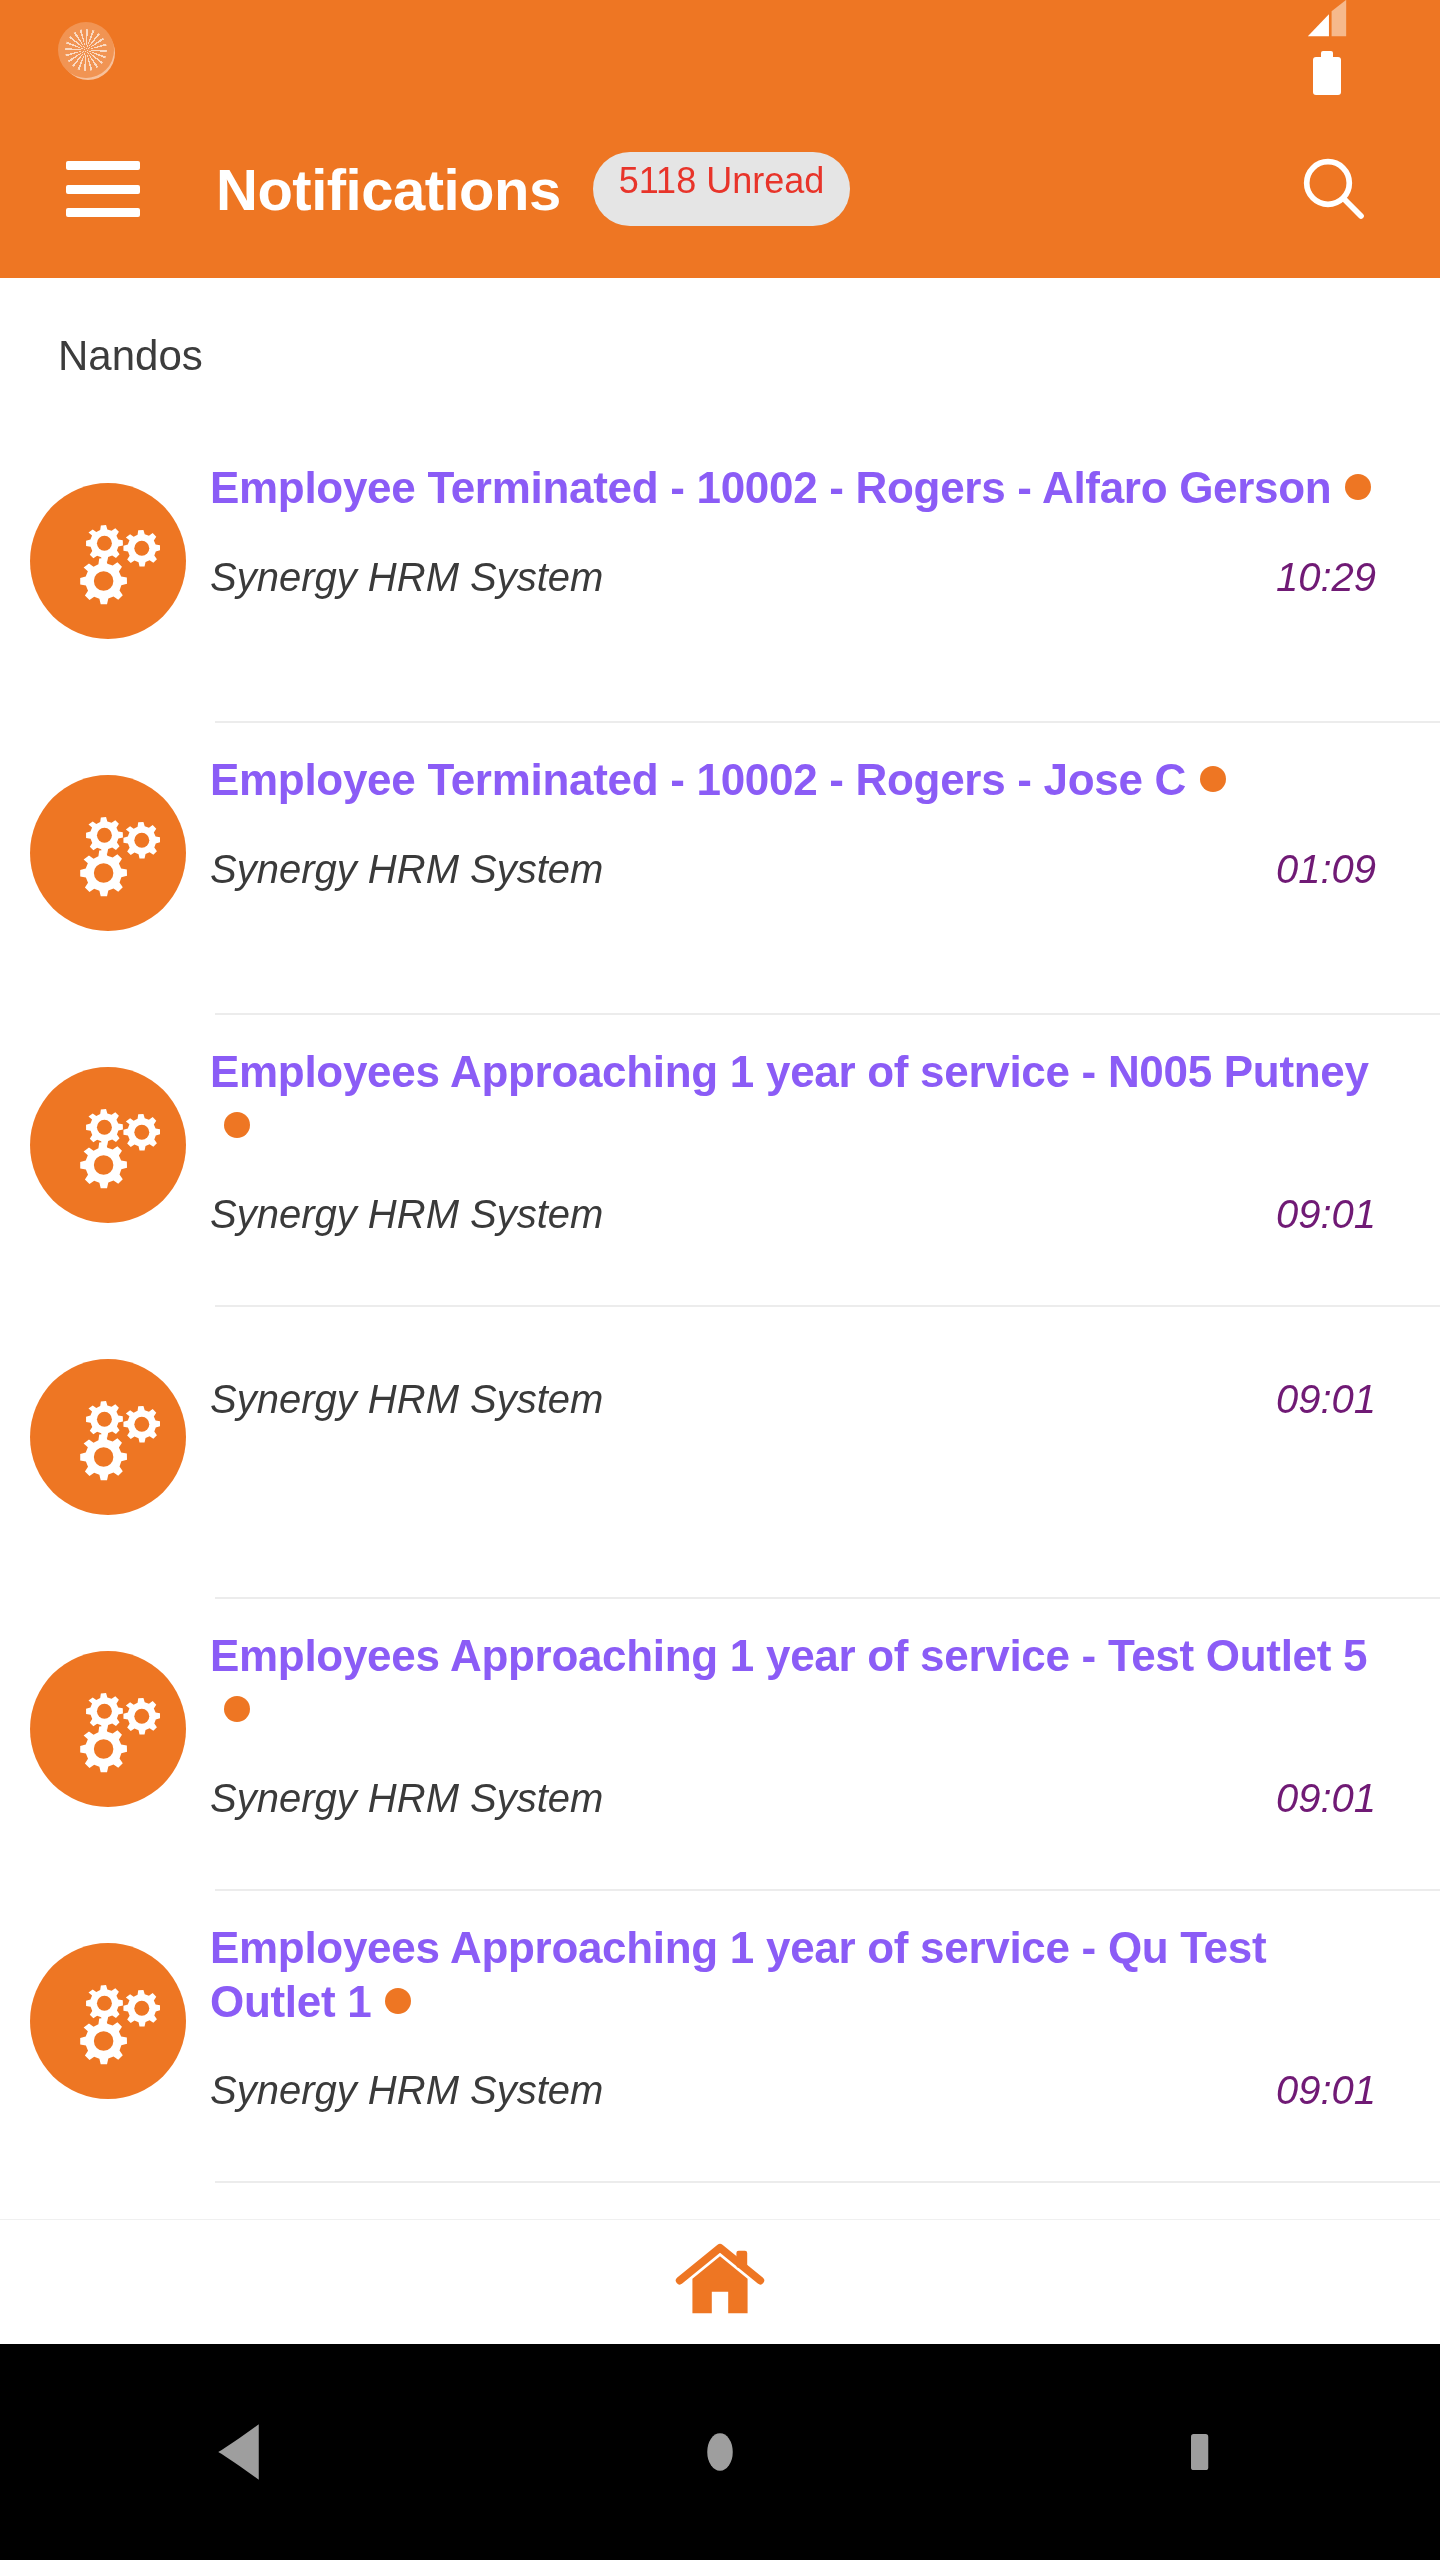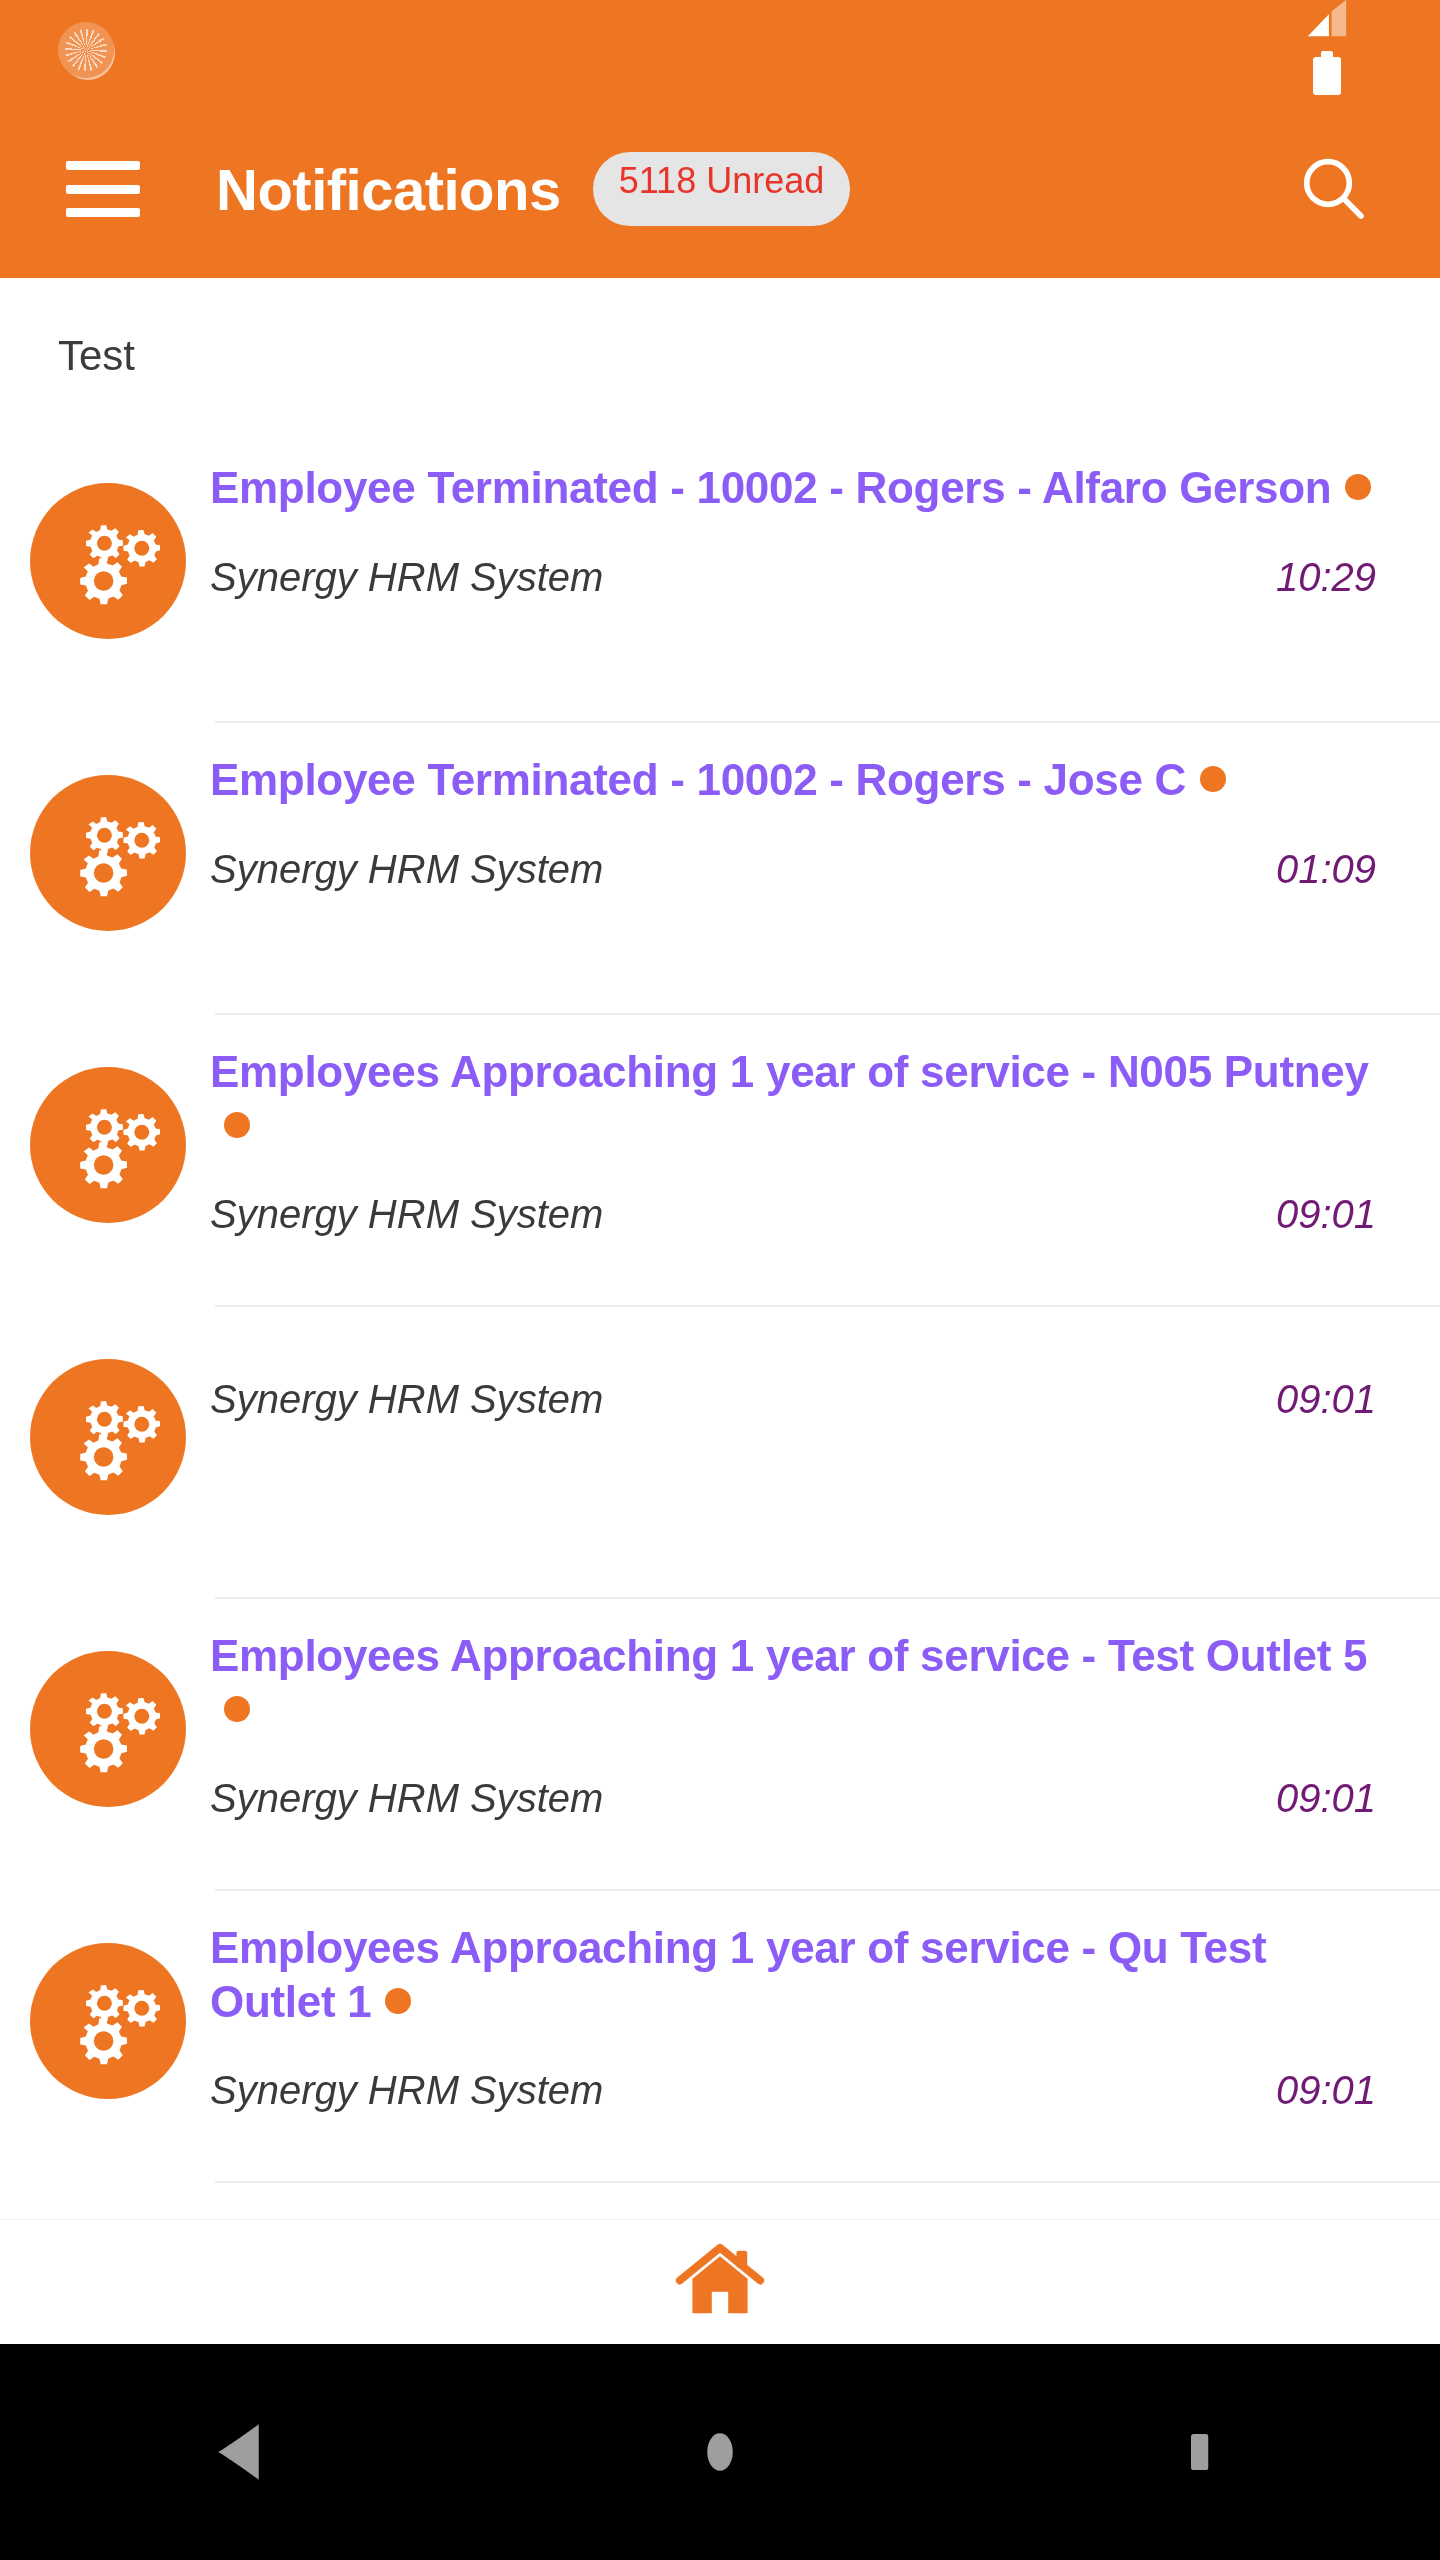--- a/index.html
+++ b/index.html
@@ -163,21 +163,21 @@
     <div class="unread-badge">5118 Unread</div>
     <div class="search-btn">
       <svg width="72" height="72" viewBox="0 0 24 24">
         <circle cx="10" cy="10" r="7.1" fill="none" stroke="#ffffff" stroke-width="1.9"></circle>
         <line x1="15.2" y1="15.2" x2="21" y2="21" stroke="#ffffff" stroke-width="1.9" stroke-linecap="round"></line>
       </svg>
     </div>
   </div>
 
   <div class="content">
-    <div class="section-header">Test</div>
+    <div class="section-header">Nandos</div>
 
     <div class="list">
 
       <div class="row">
         <div class="avatar">
           <svg width="104" height="104" viewBox="0 0 64 64">
             <g fill="#ffffff">
               <path d="M20 14.5 22.6 12.6 24.8 14.1 27.2 12.9 27.6 10.1 30.8 9.9 31.6 12.6 34.2 13.4 36.5 11.8 38.7 14 37.2 16.4 38.3 18.8 41.1 19.3 41.2 22.4 38.4 23.1 37.5 25.6 39.1 27.9 36.9 30.1 34.6 28.6 32.1 29.6 31.5 32.4 28.4 32.4 27.8 29.7 25.3 28.7 23 30.3 20.8 28.1 22.3 25.8 21.3 23.2 18.5 22.7 18.5 19.6 21.2 18.8 22.2 16.3z"></path>
               <circle cx="29.8" cy="21.1" r="4.6" fill="#EE7623"></circle>
               <path d="M43 17.5 45.6 15.6 47.8 17.1 50.2 15.9 50.6 13.1 53.8 12.9 54.6 15.6 57.2 16.4 59.5 14.8 61.7 17 60.2 19.4 61.3 21.8 64 22.3 64 25.4 61.4 26.1 60.5 28.6 62.1 30.9 59.9 33.1 57.6 31.6 55.1 32.6 54.5 35.4 51.4 35.4 50.8 32.7 48.3 31.7 46 33.3 43.8 31.1 45.3 28.8 44.3 26.2 41.5 25.7 41.5 22.6 44.2 21.8 45.2 19.3z"></path>

